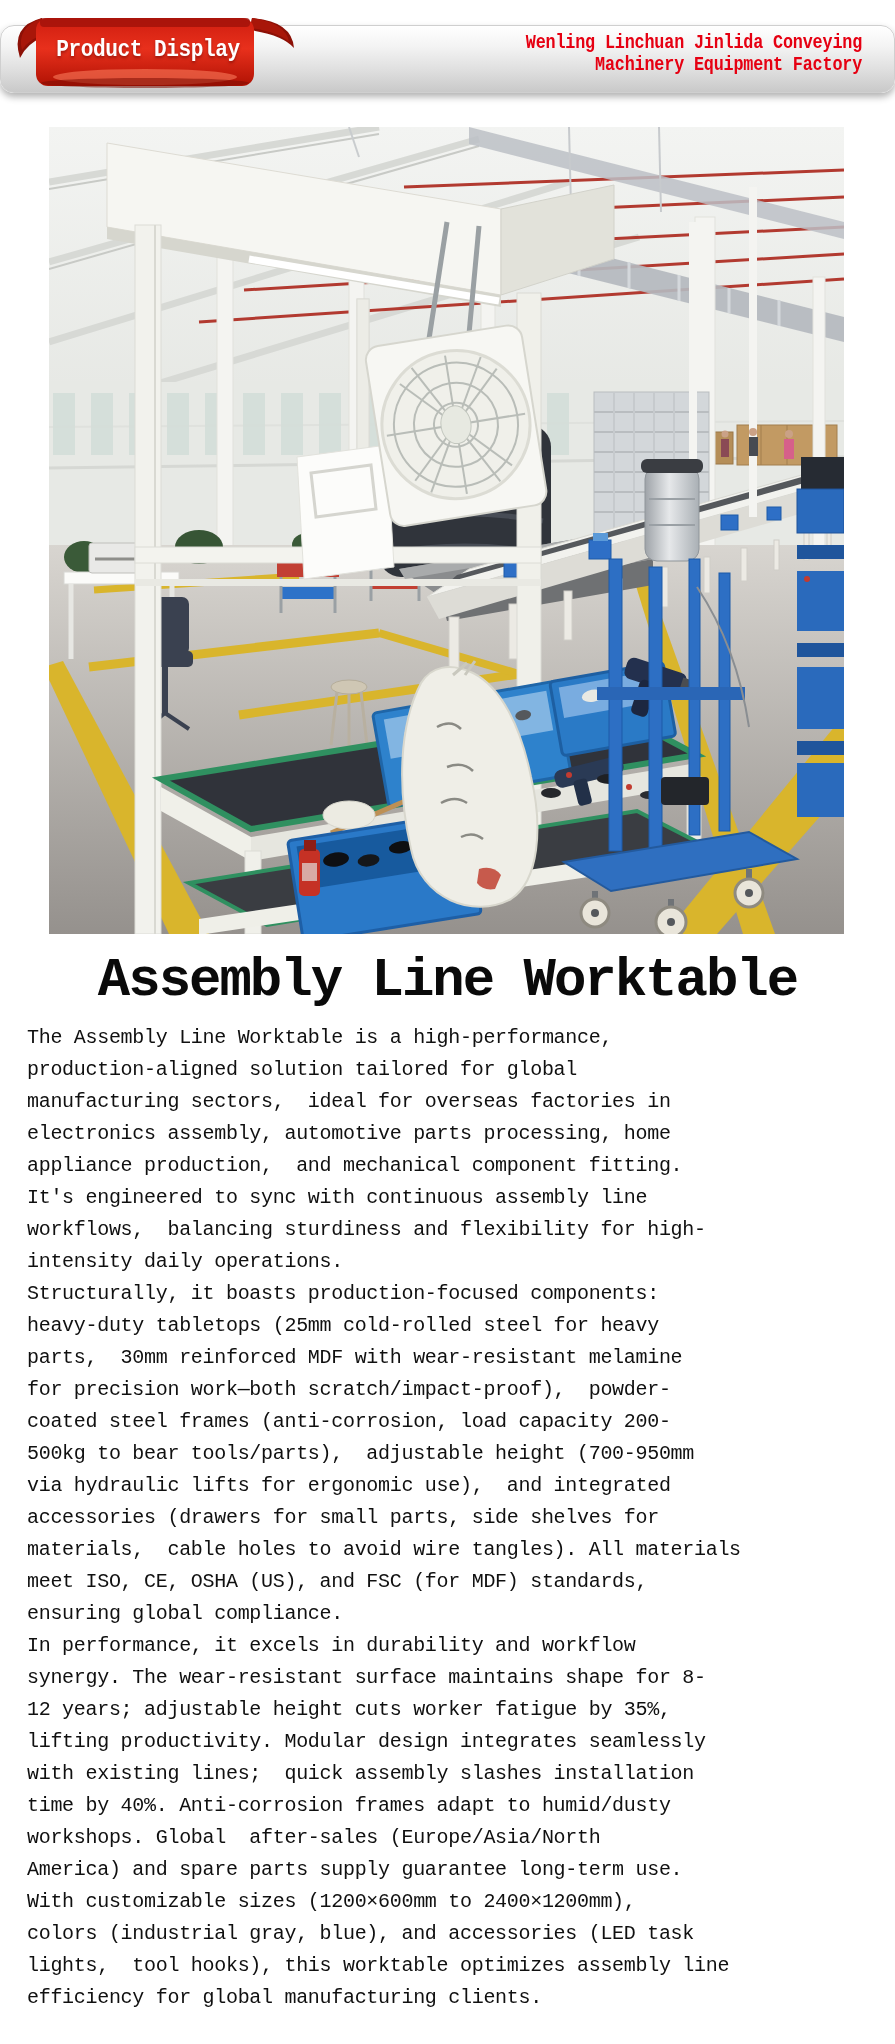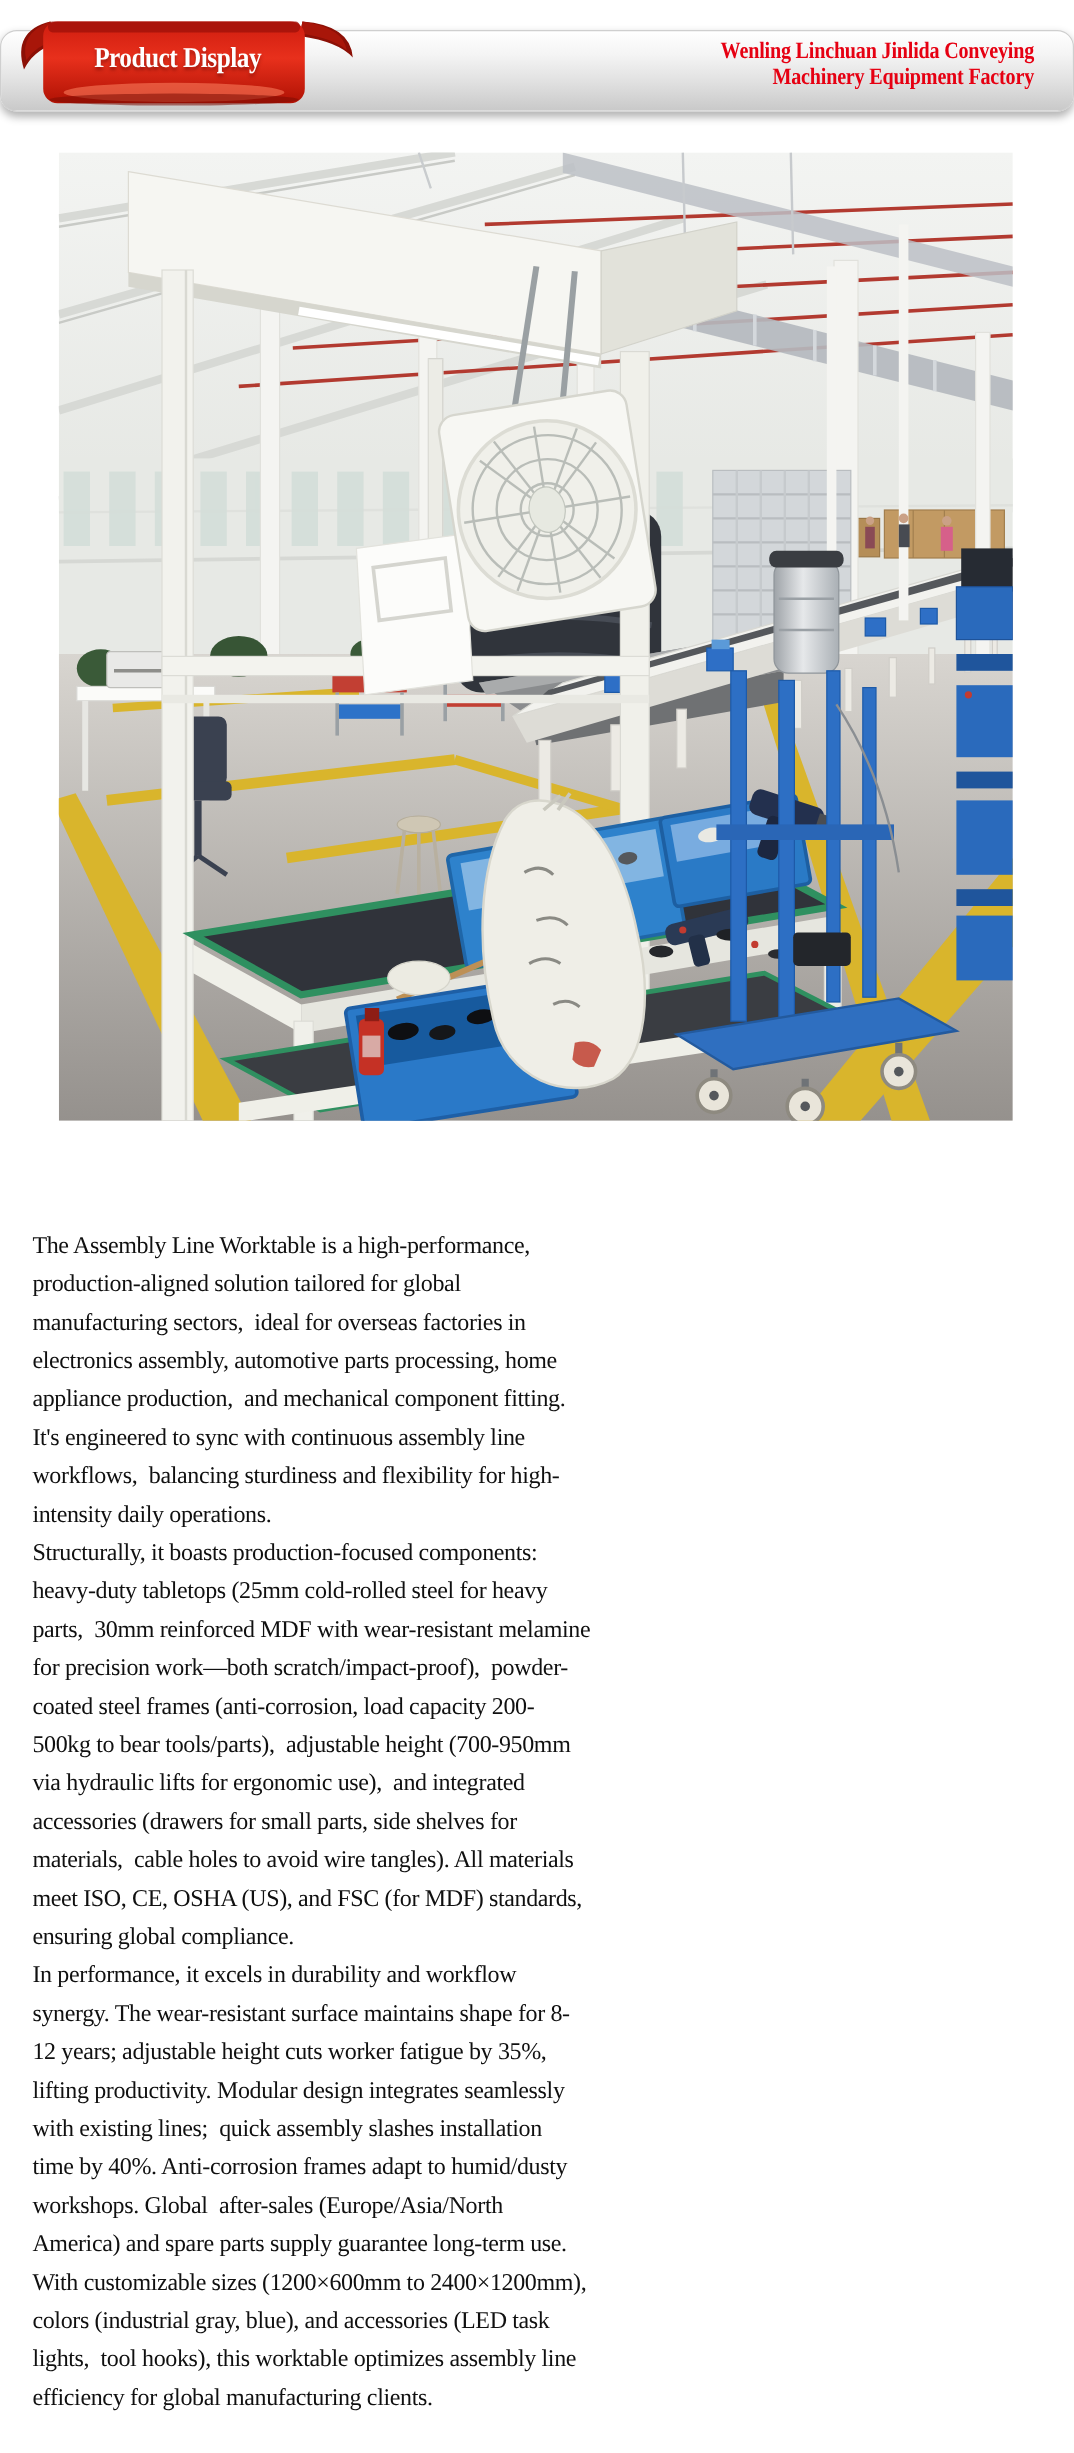--- a/index.html
+++ b/index.html
@@ -1,17 +1,17 @@
 <!DOCTYPE html>
 <html><head>
 <meta charset="utf-8">
 <style>
   html,body{margin:0;padding:0;background:#ffffff;}
   .page{position:relative;width:895px;height:2044px;background:#ffffff;overflow:hidden;
-        font-family:Liberation Serif, serif;}
+        font-family:Liberation Mono, monospace;}
 
   
   .header-bar{position:absolute;left:0;top:25px;width:893px;height:66px;border-radius:14px;
         background:linear-gradient(180deg,#ffffff 0%,#f4f4f4 30%,#e0e0e0 65%,#c9c9c9 100%);
         border:1px solid #cfcfcf;box-shadow:0 4px 7px rgba(0,0,0,0.30), inset 0 1px 0 #ffffff;}
   .ribbon{position:absolute;left:6px;top:6px;width:292px;height:88px;}
   .ribbon-label{position:absolute;left:36px;top:30px;width:212px;text-align:center;color:#ffffff;
         font-weight:bold;font-size:24px;letter-spacing:-0.5px;transform:scaleX(0.88);
         transform-origin:center;text-shadow:0 2px 3px rgba(80,0,0,0.45);white-space:nowrap;}
   .factory-name{position:absolute;right:33px;top:32px;text-align:right;color:#e60012;font-weight:bold;
@@ -413,20 +413,21 @@
         <rect x="748" y="444" width="47" height="60" fill="#2a6abc"></rect>
         <rect x="748" y="516" width="47" height="14" fill="#1f559c"></rect>
         <rect x="748" y="540" width="47" height="62" fill="#2a6abc"></rect>
         <rect x="748" y="614" width="47" height="14" fill="#1f559c"></rect>
         <rect x="748" y="636" width="47" height="54" fill="#2a6abc"></rect>
         <circle cx="758" cy="452" r="3" fill="#c23b30"></circle>
       </g>
     </svg>
   </div>
 
+  <div class="page-title">Assembly Line Worktable</div>
 
   <div class="description">
     <p>The Assembly Line Worktable is a high-performance,
 production-aligned solution tailored for global
 manufacturing sectors,  ideal for overseas factories in
 electronics assembly, automotive parts processing, home
 appliance production,  and mechanical component fitting.
 It's engineered to sync with continuous assembly line
 workflows,  balancing sturdiness and flexibility for high-
 intensity daily operations.</p>

